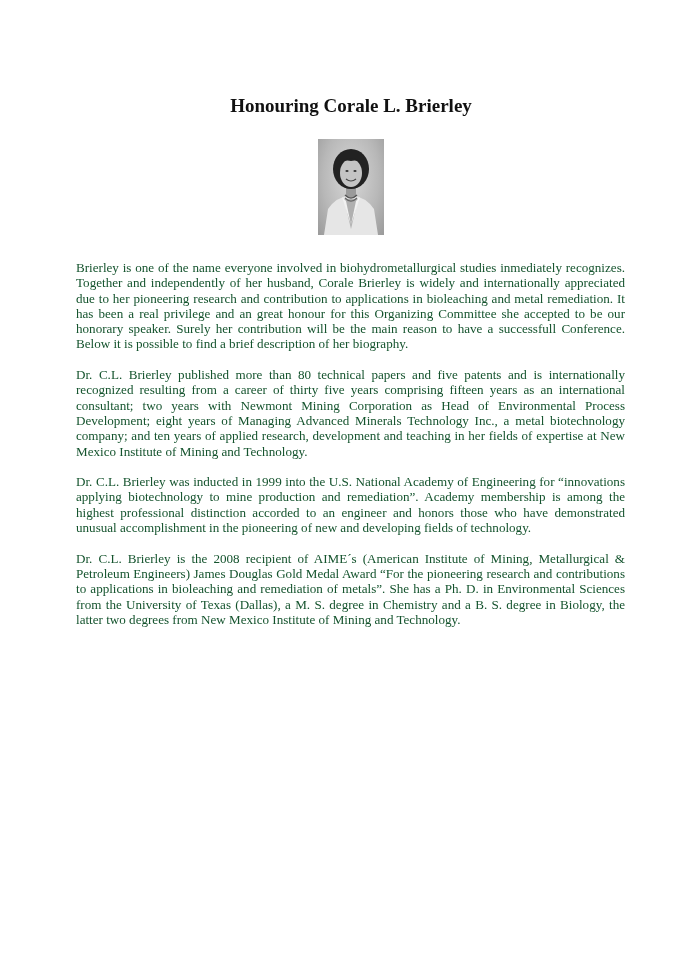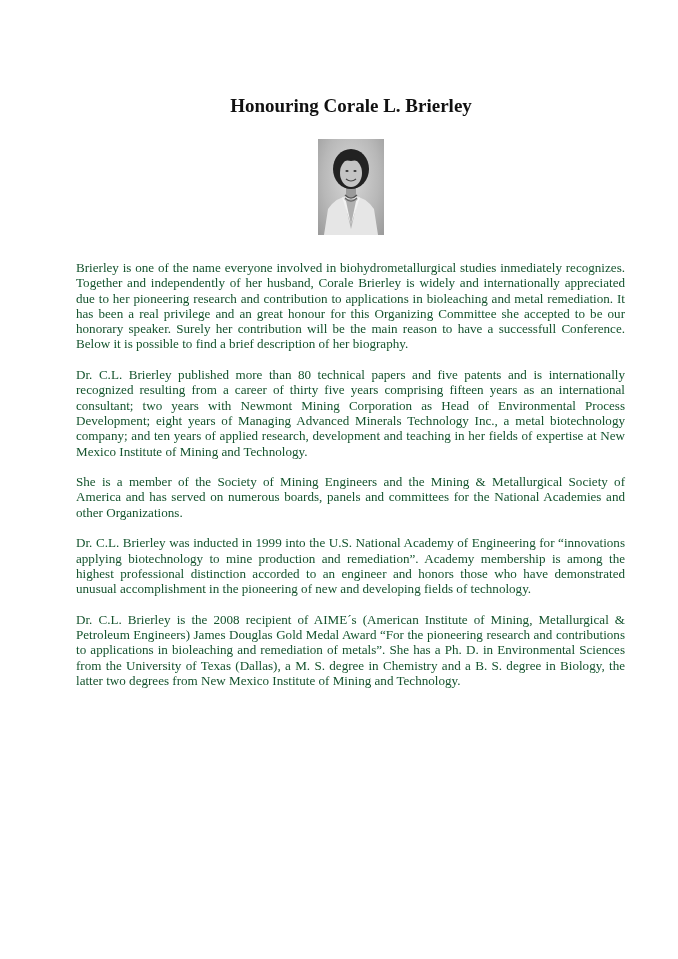--- a/index.html
+++ b/index.html
@@ -52,17 +52,16 @@
       <ellipse cx="29" cy="32" rx="1.6" ry="1" fill="#333"></ellipse>
       <ellipse cx="37" cy="32" rx="1.6" ry="1" fill="#333"></ellipse>
 
       <path d="M28 40 Q33 44 38 40" stroke="#444" stroke-width="1.2" fill="none"></path>
     </svg>
   </div>
 
   <div class="body">
     <p>Brierley is one of the name everyone involved in biohydrometallurgical studies inmediately recognizes. Together and independently of her husband, Corale Brierley is widely and internationally appreciated due to her pioneering research and contribution to applications in bioleaching and metal remediation. It has been a real privilege and an great honour for this Organizing Committee she accepted to be our honorary speaker. Surely her contribution will be the main reason to have a successfull Conference. Below it is possible to find a brief description of her biography.</p>
     <p>Dr. C.L. Brierley published more than 80 technical papers and five patents and is internationally recognized resulting from a career of thirty five years comprising fifteen years as an international consultant; two years with Newmont Mining Corporation as Head of Environmental Process Development; eight years of Managing Advanced Minerals Technology Inc., a metal biotechnology company; and ten years of applied research, development and teaching in her fields of expertise at New Mexico Institute of Mining and Technology.</p>
-    <p>She is a member of the Society of Mining Engineers and the Mining &amp; Metallurgical Society of America and has served on numerous boards, panels and committees for the National Academies and other Organizations.</p>
     <p>Dr. C.L. Brierley was inducted in 1999 into the U.S. National Academy of Engineering for “innovations applying biotechnology to mine production and remediation”. Academy membership is among the highest professional distinction accorded to an engineer and honors those who have demonstrated unusual accomplishment in the pioneering of new and developing fields of technology.</p>
     <p>Dr. C.L. Brierley is the 2008 recipient of AIME´s (American Institute of Mining, Metallurgical &amp; Petroleum Engineers) James Douglas Gold Medal Award “For the pioneering research and contributions to applications in bioleaching and remediation of metals”. She has a Ph. D. in Environmental Sciences from the University of Texas (Dallas), a M. S. degree in Chemistry and a B. S. degree in Biology, the latter two degrees from New Mexico Institute of Mining and Technology.</p>
   </div>
 </div>
 
 </body></html>

